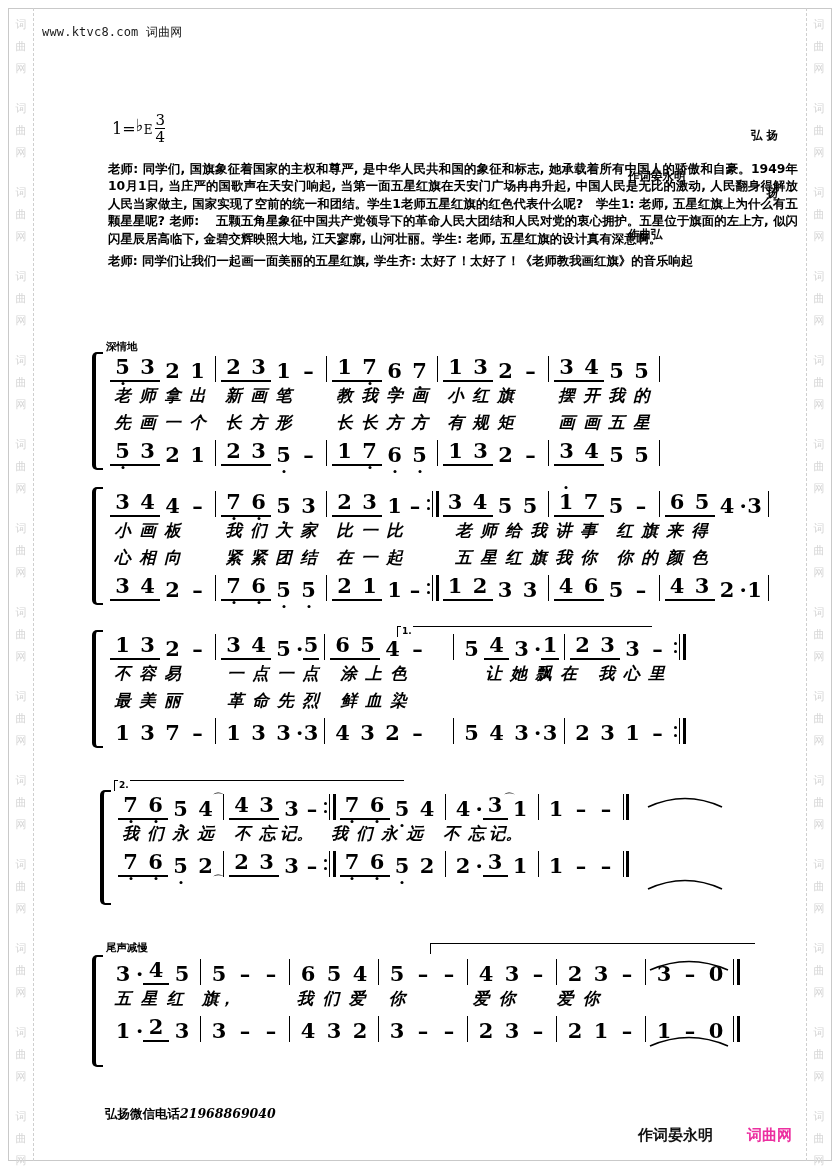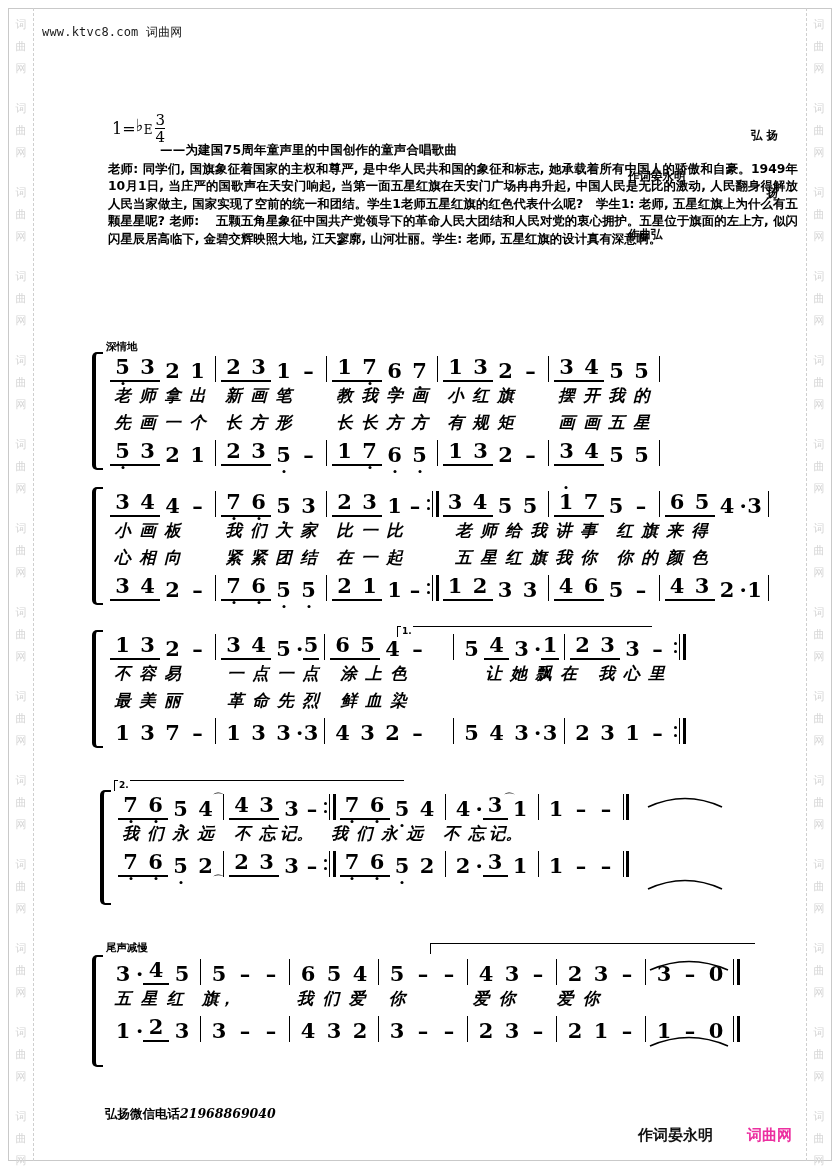--- a/index.html
+++ b/index.html
@@ -306,37 +306,37 @@
   <div class="key-sig">
     <span>1=</span>
     <span class="flat">♭</span>
     <span class="keyname">E</span>
     <span class="frac">
       <span class="num">3</span>
       <span class="den">4</span>
     </span>
   </div>
 
-  <div class="subtitle">——为建国75周年童声里的中国创作的童声合唱歌曲</div>
 
   <div class="credits">
     <div class="row">
       <span class="lbl">作词晏永明</span>
       <span class="sp"></span>
       <span>弘 扬</span>
     </div>
     <div class="row">
       <span class="lbl">作曲弘</span>
       <span class="sp"></span>
       <span>扬</span>
     </div>
   </div>
 
   <div class="prose">
     <p>老师: 同学们, 国旗象征着国家的主权和尊严, 是中华人民共和国的象征和标志, 她承载着所有中国人的骄傲和自豪。1949年10月1日, 当庄严的国歌声在天安门响起, 当第一面五星红旗在天安门广场冉冉升起, 中国人民是无比的激动, 人民翻身得解放人民当家做主, 国家实现了空前的统一和团结。学生1老师五星红旗的红色代表什么呢?　学生1: 老师, 五星红旗上为什么有五颗星星呢? 老师: 　五颗五角星象征中国共产党领导下的革命人民大团结和人民对党的衷心拥护。五星位于旗面的左上方, 似闪闪星辰居高临下, 金碧交辉映照大地, 江天寥廓, 山河壮丽。学生: 老师, 五星红旗的设计真有深意啊。</p>
+    <p class="last">老师: 同学们让我们一起画一面美丽的五星红旗, 学生齐: 太好了！太好了！《老师教我画红旗》的音乐响起</p>
   </div>
 
   <div id="music">
       <div class="system" style="top: 352px; height: 118px; width: 710px;">
         <div class="sysmark" style="left: 14px; top: -12px;">深情地</div>
         <div class="brace" style="height: 118px;"></div>
         <div class="staffrow" style="margin-left: 18px;">
           <span class="beam">
             <span class="note" style="width: 25px;">5<i class="d-low"></i></span>
             <span class="note" style="width: 25px;">3</span>

